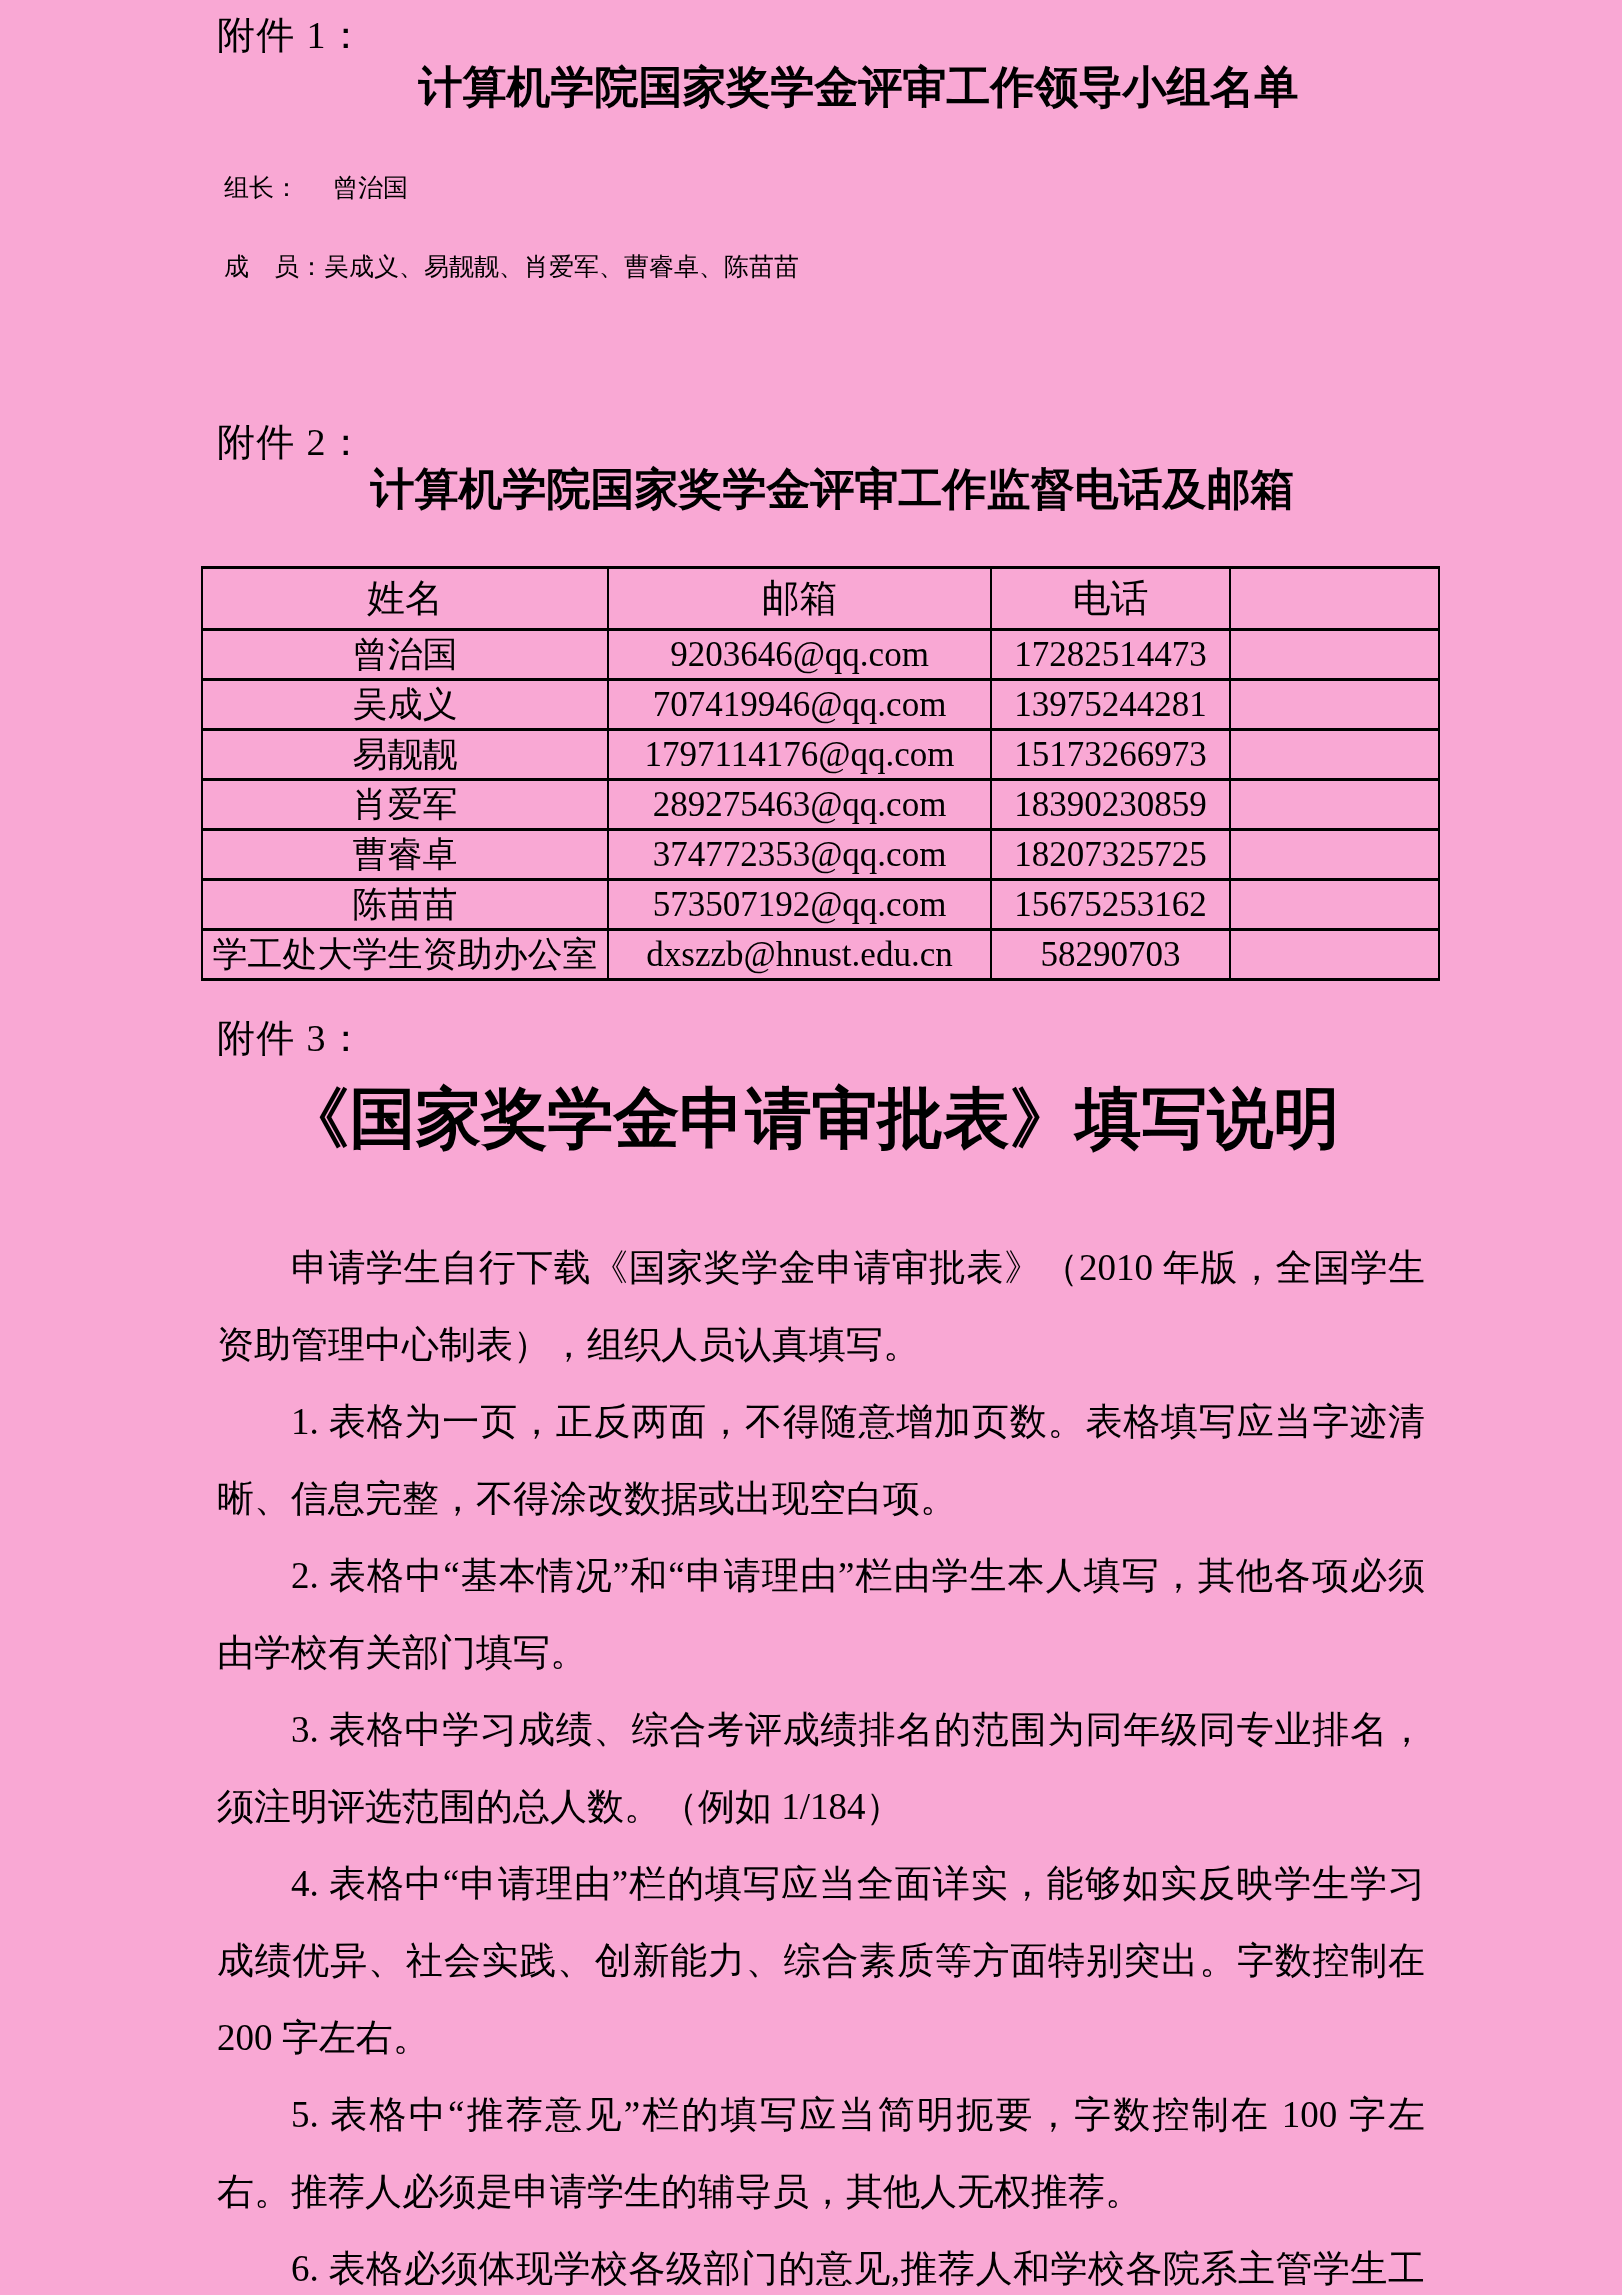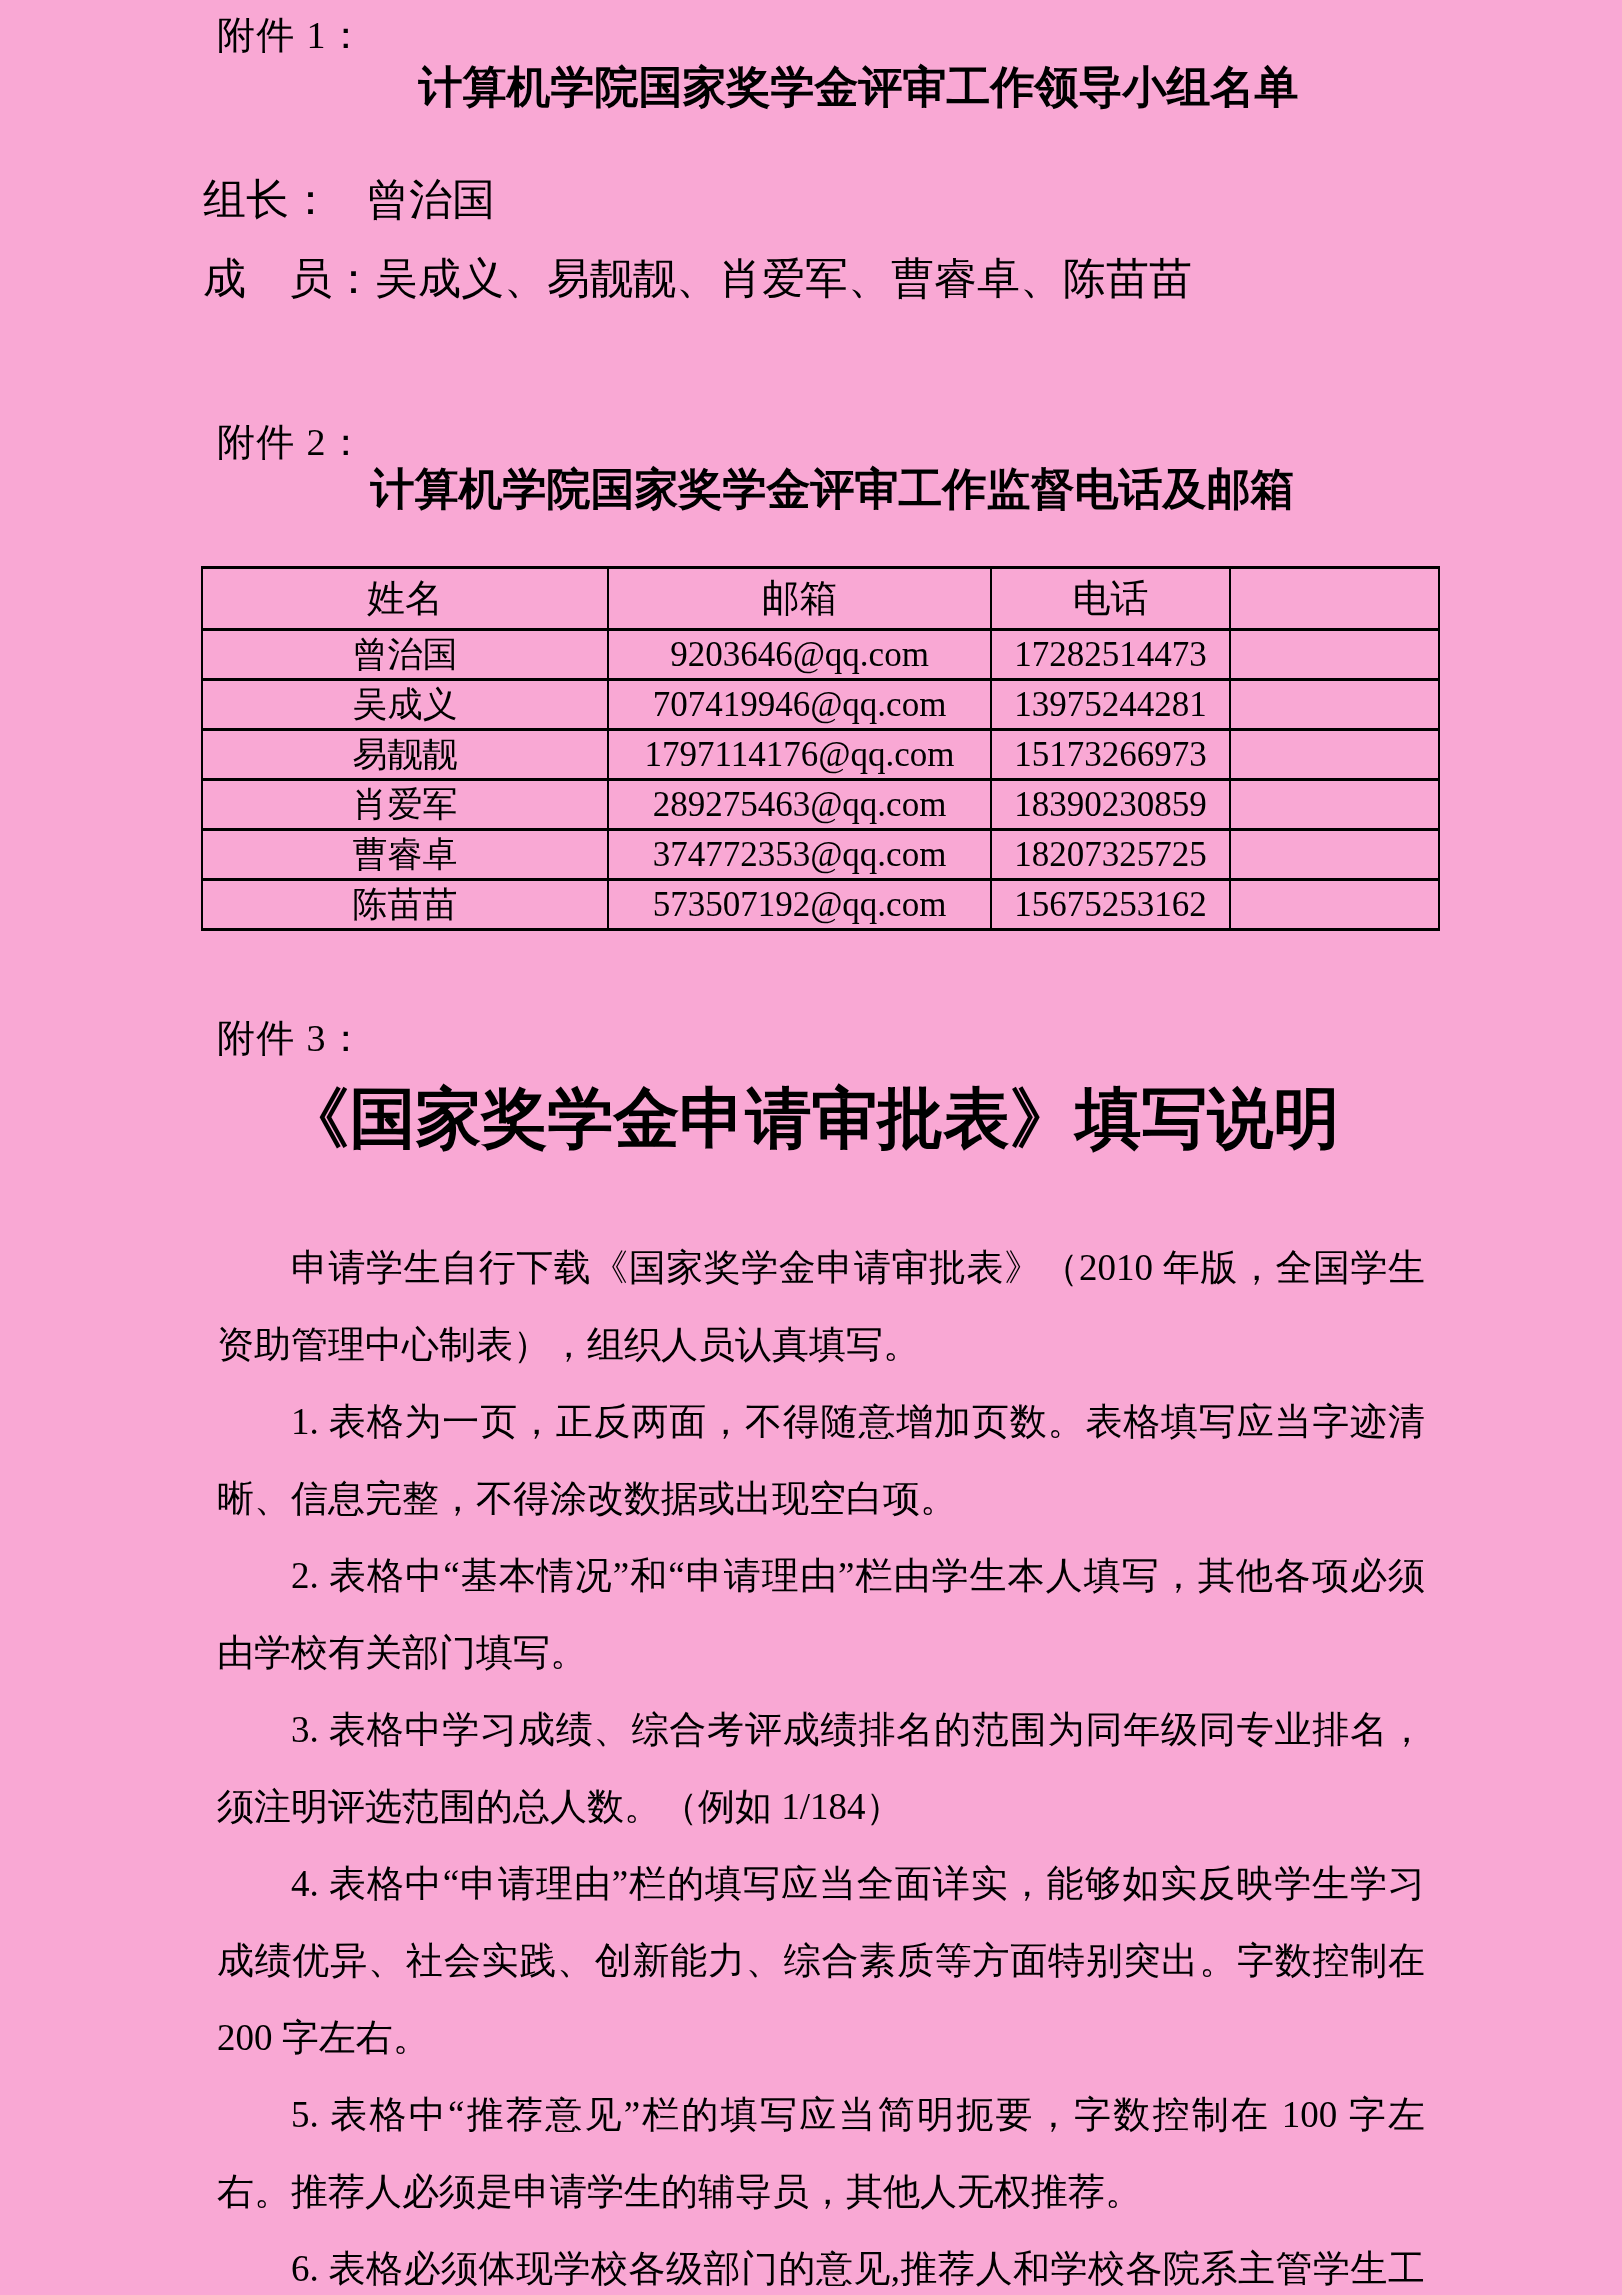--- a/index.html
+++ b/index.html
@@ -27,22 +27,22 @@
     text-align: center;
     font-weight: bold;
     font-size: 44px;
     white-space: nowrap;
   }
   .big-title {
     font-size: 66px;
   }
 
   .person-line {
-    left: 203px;
-    font-size: 43px;
+    left: 224px;
+    font-size: 25px;
     white-space: nowrap;
   }
   .person-line .name-gap { margin-left: 34px; }
 
   table.contact {
     position: absolute;
     left: 201px;
     top: 566px;
     width: 1237px;
     border-collapse: collapse;
@@ -147,20 +147,26 @@
         <td>374772353@qq.com</td>
         <td>18207325725</td>
         <td></td>
       </tr>
       <tr>
         <td>陈苗苗</td>
         <td>573507192@qq.com</td>
         <td>15675253162</td>
         <td></td>
       </tr>
+      <tr>
+        <td>学工处大学生资助办公室</td>
+        <td>dxszzb@hnust.edu.cn</td>
+        <td>58290703</td>
+        <td></td>
+      </tr>
     </tbody>
   </table>
 
   <div class="abs att-label" style="top:1013px;">附件 3：</div>
 
   <div class="abs doc-title big-title" style="top:1074px;">《国家奖学金申请审批表》填写说明</div>
 
   <div class="abs instructions">
     <p>申请学生自行下载《国家奖学金申请审批表》（2010 年版，全国学生资助管理中心制表），组织人员认真填写。</p>
     <p>1. 表格为一页，正反两面，不得随意增加页数。表格填写应当字迹清晰、信息完整，不得涂改数据或出现空白项。</p>

